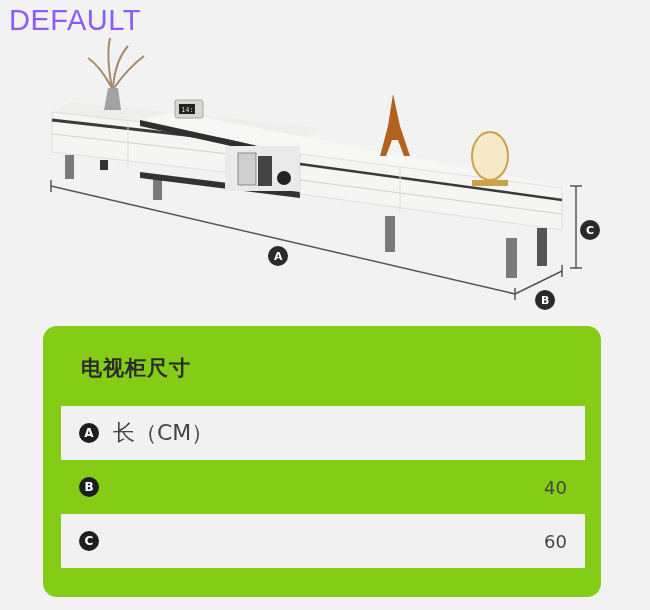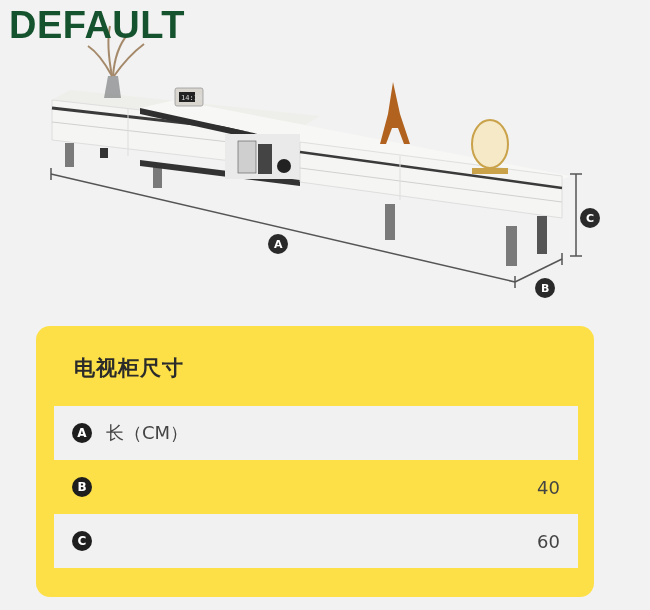--- a/index.html
+++ b/index.html
@@ -5,52 +5,52 @@
   * { margin: 0; padding: 0; box-sizing: border-box; }
   html, body { width: 650px; height: 610px; overflow: hidden; }
   body {
     background: #f2f2f2;
     font-family: "DejaVu Sans", "Liberation Sans", sans-serif;
     position: relative;
   }
   .watermark {
     position: absolute; left: 9px; top: 4px;
     font-family: "Liberation Sans", sans-serif;
-    font-weight: bold; font-size: 38px; letter-spacing: 0.5px;
-    color: #14532d; z-index: 5;
+    font-weight: normal; font-size: 29px; letter-spacing: 0.5px;
+    color: #8b5cf6; z-index: 5;
   }
   .product-image {
-    position: absolute; left: 0; top: 4px; width: 544px; height: 310px;
+    position: absolute; left: 0; top: 16px; width: 544px; height: 310px;
   }
   .product-image svg { width: 650px; height: 310px; display: block; }
   .dim-badge-text {
     font-family: "DejaVu Sans", sans-serif; font-size: 11px; font-weight: bold; fill: #fff;
   }
   .spec-card {
-    position: absolute; left: 36px; top: 326px; width: 558px; height: 271px;
-    background: #fde047; border-radius: 14px; text-decoration: underline;
+    position: absolute; left: 43px; top: 326px; width: 558px; height: 271px;
+    background: #84cc16; border-radius: 14px; text-decoration: underline;
   }
   .card-title {
     position: absolute; left: 38px; top: 28px;
     font-size: 21px; font-weight: bold; color: #2b2b2b; letter-spacing: 1px;
   }
   .spec-table { position: absolute; left: 18px; top: 80px; width: 524px; }
   .spec-row {
     height: 54px; display: flex; align-items: center; justify-content: space-between;
     padding: 0 18px 0 18px;
   }
   .spec-row.shaded { background: #f1f1f1; }
   .spec-label { display: flex; align-items: center; }
   .letter-badge {
     width: 20px; height: 20px; border-radius: 50%; background: #1e1e1e;
     color: #fff; font-size: 12px; font-weight: bold;
     display: flex; align-items: center; justify-content: center;
     margin-right: 14px; font-family: "DejaVu Sans", sans-serif;
   }
-  .label-text { font-size: 18px; color: #444; text-align: right; }
+  .label-text { font-size: 22px; color: #444; text-align: right; }
   .spec-value { font-size: 18px; color: #444; }
 </style>
 </head>
 <body>
 
 <div class="watermark">DEFAULT</div>
 
 <div class="product-image">
   <svg viewBox="0 0 650 310" xmlns="http://www.w3.org/2000/svg">
 

